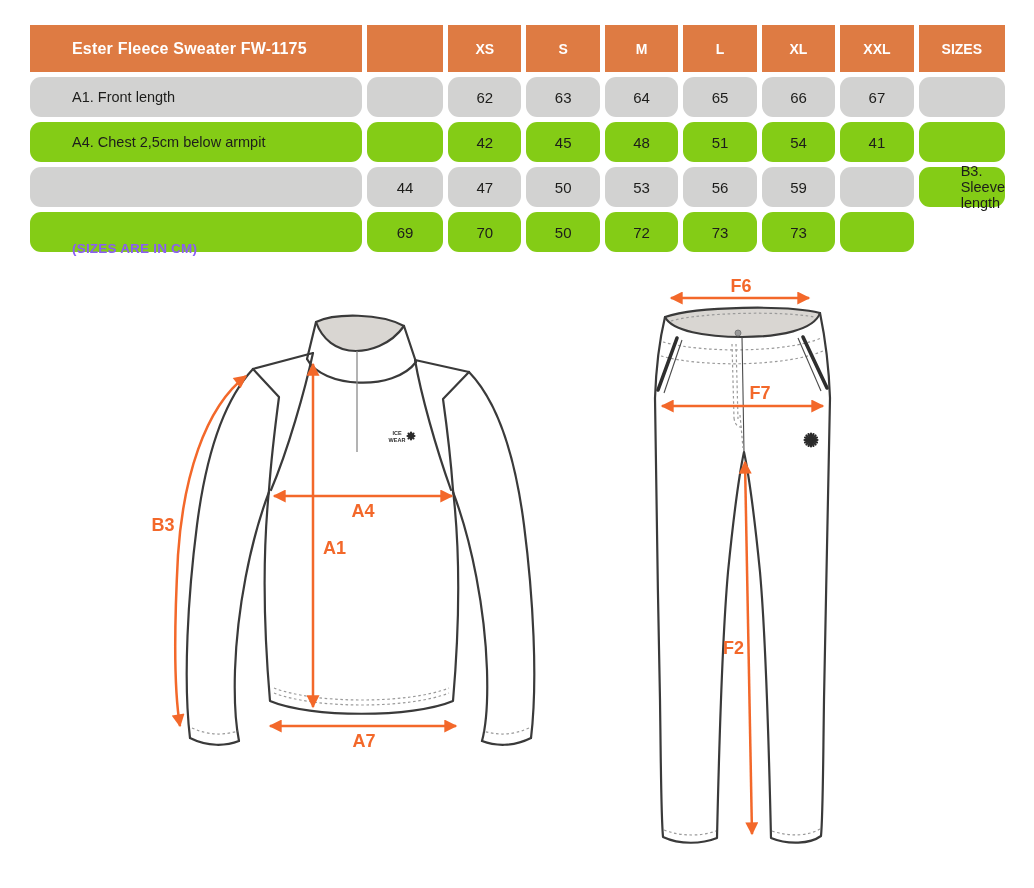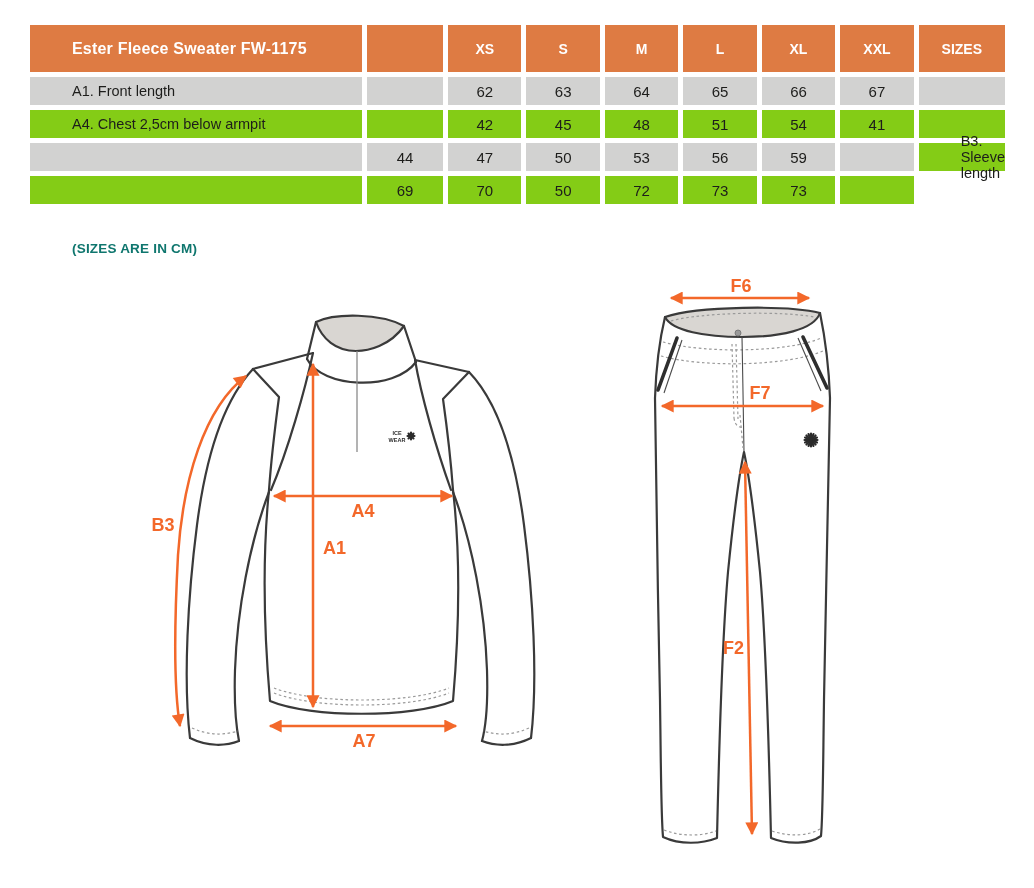--- a/index.html
+++ b/index.html
@@ -8,27 +8,27 @@
     font-family:"Liberation Sans", sans-serif; overflow:hidden;
   }
   .size-table {
     position:absolute; left:30px; top:25px; width:975px;
     display:grid; grid-template-columns:332px 76px repeat(7,1fr);
     gap:5px; background:#ffffff;
   }
   .cell { display:flex; align-items:center; justify-content:center; box-sizing:border-box; }
   .hdr  { background:#DE7B43; color:#ffffff; height:47px; font-weight:bold; font-size:14px; }
   .hdr.title { justify-content:flex-start; padding-left:42px; font-size:16px; letter-spacing:.2px; }
-  .rowcell { height:28px; font-size:15px; color:#1D1D1B; }
+  .rowcell { height:40px; font-size:15px; color:#1D1D1B;border-radius:11px; }
   .rowcell.label { justify-content:flex-start; padding-left:42px; font-size:14.5px; }
   .dark  { background:#D2D2D1; }
   .light { background:#84cc16; }
   .note {
     position:absolute; left:72px; top:241px;
-    color:#0f766e; font-weight:bold; font-size:13.5px; letter-spacing:.2px;
+    color:#8b5cf6; font-weight:bold; font-size:13.5px; letter-spacing:.2px;
   }
   svg.diagram { position:absolute; overflow:visible; }
   svg.sweater { left:130px; top:280px; }
   svg.pants   { left:630px; top:280px; }
   .gline  { fill:none; stroke:#3A3A3A; stroke-width:2.2; stroke-linecap:round; stroke-linejoin:round; }
   .gthick { fill:none; stroke:#2E2E2E; stroke-width:3.6; stroke-linecap:round; }
   .gthin  { fill:none; stroke:#4A4A4A; stroke-width:1.1; }
   .stitch { fill:none; stroke:#9A9A9A; stroke-width:1.2; stroke-dasharray:2.6,2.6; }
   .zip    { fill:none; stroke:#8A8A8A; stroke-width:1.3; }
   .grayfill { fill:#D9D6D2; stroke:#3A3A3A; stroke-width:2.2; stroke-linejoin:round; }

